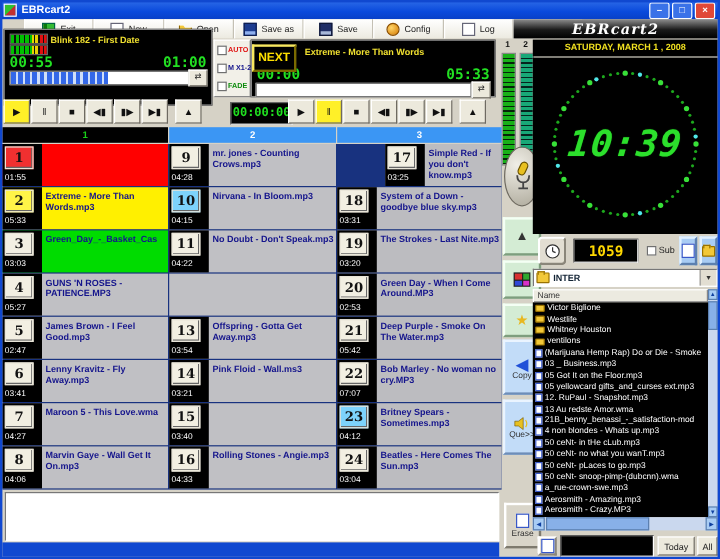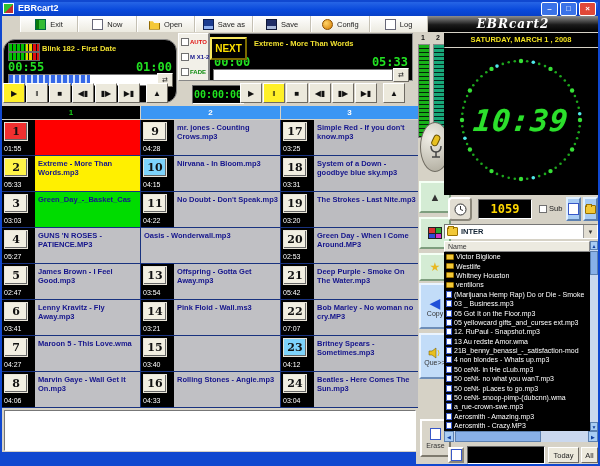--- a/index.html
+++ b/index.html
@@ -218,21 +218,21 @@
         <span>Log</span>
       </span>
     <span class="tb-btn">
         <i class="ico ico-color"></i>
         <span>Color</span>
       </span>
   </div>
 
   <div class="brand">EBRcart2</div>
 
-  <div class="pbox" style="left:3px;top:39px;width:174px;height:64px;border-radius:12px;">
+  <div class="pbox" style="left:3px;top:24px;width:174px;height:64px;">
     <div class="vu" style="top:3px;"></div>
     <div class="vu" style="top:12px;"></div>
     <div class="ptitle" style="left:38px;top:4px;">Blink 182 - First Date</div>
     <div class="ptime" style="left:4px;top:20px;">00:55</div>
     <div class="ptime" style="right:4px;top:20px;">01:00</div>
     <div class="pbar" style="left:4px;top:34px;width:148px;">
       <div class="pfill" id="pfillA" style="width: 55%;"></div>
     </div>
     <div class="loopbtn" style="right:3px;top:33px;">⇄</div>
   </div>
@@ -368,21 +368,20 @@
           <div class="ctitle" style="color: rgb(20, 20, 140);">Nirvana - In Bloom.mp3</div>
         </div>
         <div class="cell" style="background: rgb(192, 192, 196);">
           <div class="cellstrip">
             <div class="tile" style="background: rgb(242, 239, 226);">11</div>
             <div class="dur">04:22</div>
           </div>
           <div class="ctitle" style="color: rgb(20, 20, 140);">No Doubt - Don't Speak.mp3</div>
         </div>
         <div class="cell" style="background: rgb(192, 192, 196);">
-          <div class="ctitle" style="color: rgb(20, 20, 140);">Oasis - Wonderwall.mp3</div>
         </div>
         <div class="cell" style="background: rgb(192, 192, 196);">
           <div class="cellstrip">
             <div class="tile" style="background: rgb(242, 239, 226);">13</div>
             <div class="dur">03:54</div>
           </div>
           <div class="ctitle" style="color: rgb(20, 20, 140);">Offspring - Gotta Get Away.mp3</div>
         </div>
         <div class="cell" style="background: rgb(192, 192, 196);">
           <div class="cellstrip">
@@ -399,21 +398,21 @@
         </div>
         <div class="cell" style="background: rgb(192, 192, 196);">
           <div class="cellstrip">
             <div class="tile" style="background: rgb(242, 239, 226);">16</div>
             <div class="dur">04:33</div>
           </div>
           <div class="ctitle" style="color: rgb(20, 20, 140);">Rolling Stones - Angie.mp3</div>
         </div>
       </div>
     <div class="gcol" id="gcol2">
-        <div class="cell" style="background: rgb(188, 188, 192);">
+        <div class="cell" style="background: rgb(188, 188, 192); margin-left: 40px;">
           <div class="cellstrip">
             <div class="tile" style="background: rgb(242, 239, 226);">17</div>
             <div class="dur">03:25</div>
           </div>
           <div class="ctitle" style="color: rgb(20, 20, 140);">Simple Red - If you don't know.mp3</div>
         </div>
         <div class="cell" style="background: rgb(188, 188, 192);">
           <div class="cellstrip">
             <div class="tile" style="background: rgb(242, 239, 226);">18</div>
             <div class="dur">03:31</div>

